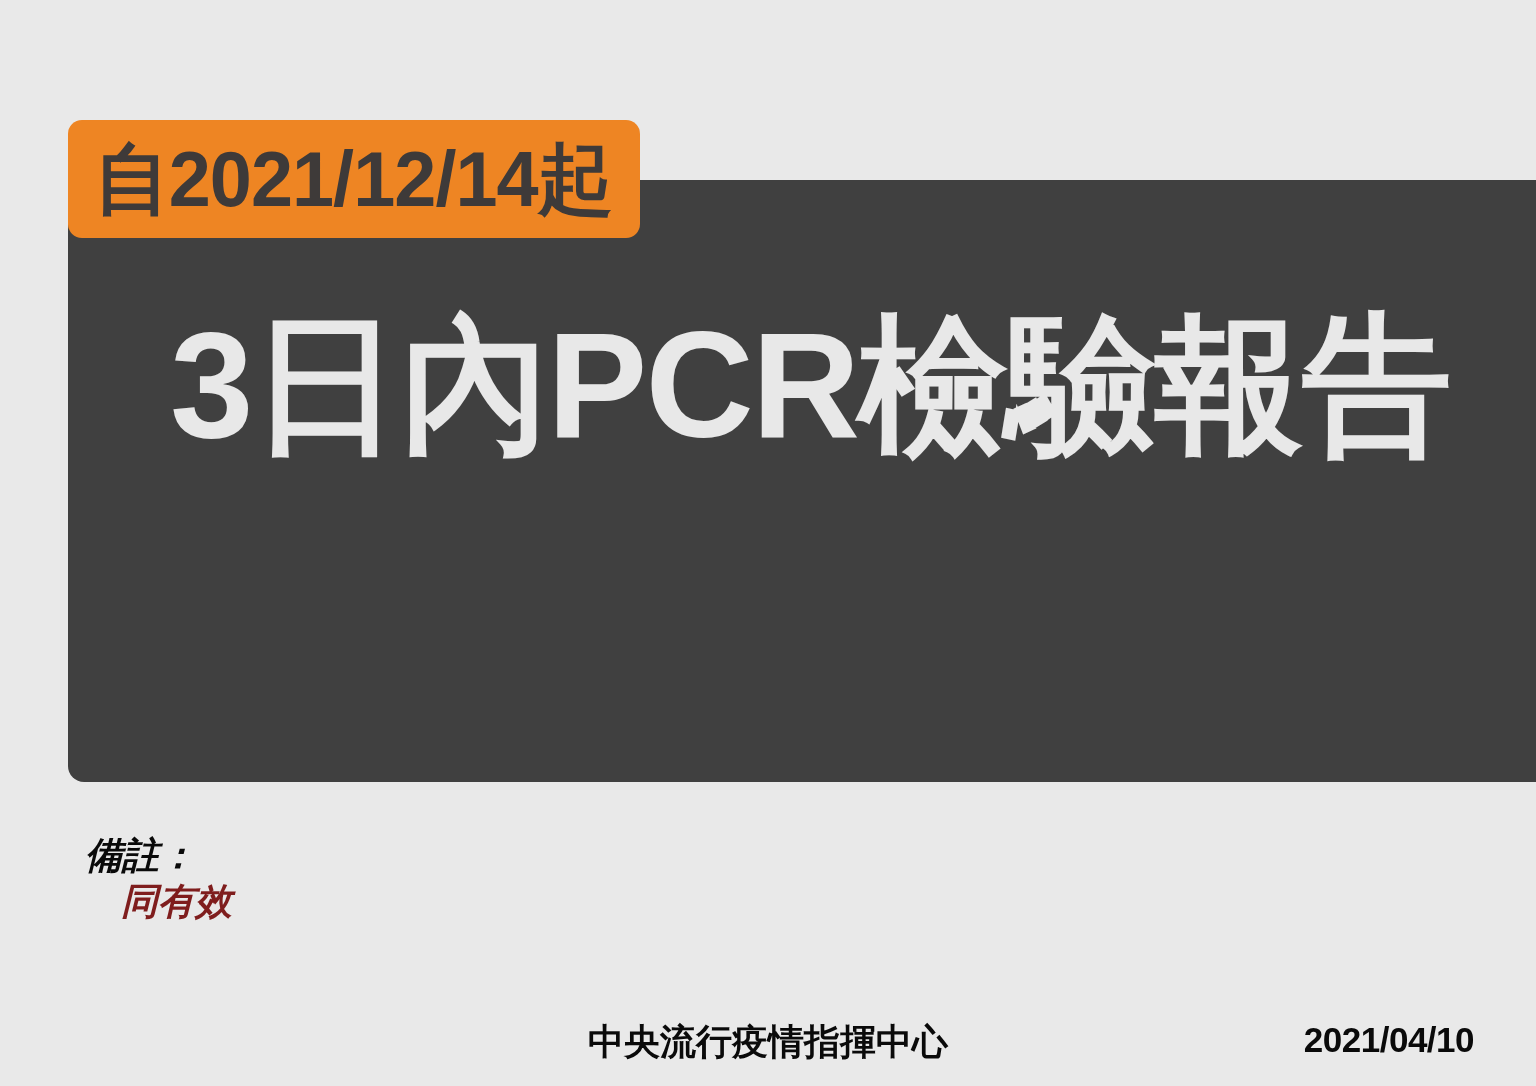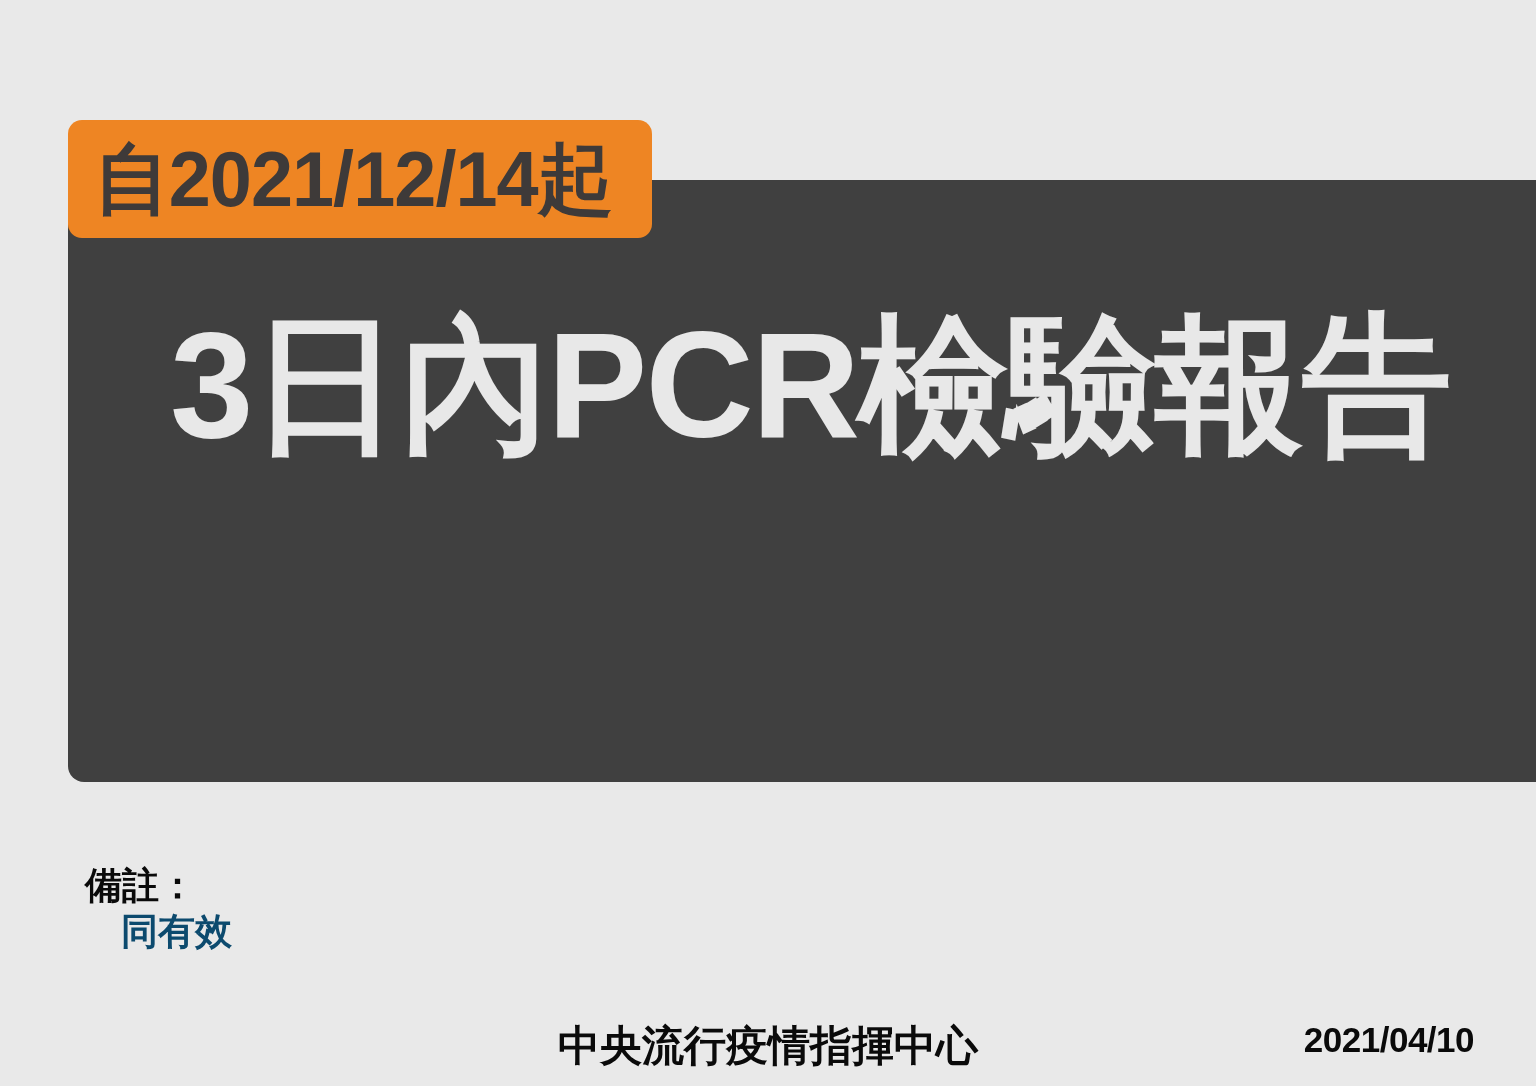--- a/index.html
+++ b/index.html
@@ -20,21 +20,21 @@
     inset: 0;
     background: #E9E9E9;
   }
 
   
   .date-badge {
     position: absolute;
     left: 68px;
     top: 120px;
     height: 118px;
-    padding: 0 24px 0 26px;
+    padding: 0 12px 0 26px;
     background: #EE8523;
     border-radius: 14px;
     display: flex;
     align-items: center;
     z-index: 3;
   }
   .date-badge-text {
     font-size: 78px;
     font-weight: bold;
     color: #3E3A39;
@@ -74,23 +74,24 @@
   .headline-line.line2 {
     margin-top: -6px;
   }
   .hl-white { color: #E8E8E8; }
   .hl-yellow { color: #EDD900; }
 
   
   .notes {
     position: absolute;
     left: 85px;
-    top: 862px;
+    top: 832px;
     width: 1380px;
     z-index: 2;
+    font-style: italic;
   }
   .notes-title {
     font-size: 37px;
     font-weight: bold;
     color: #0A0A0A;
     line-height: 1.28;
     letter-spacing: 0px;
   }
   .note-item {
     font-size: 37px;
@@ -102,41 +103,41 @@
   .note-item.note-1 {
     color: #0A0A0A;
   }
   .note-item.note-2 {
     color: #E60012;
     white-space: normal;
   }
   .note-cont {
     font-size: 37px;
     font-weight: bold;
-    color: #0c4a6e;
+    color: #7f1d1d;
     line-height: 1.25;
     padding-left: 36px;
   }
 
   
   .footer {
     position: absolute;
     left: 0;
     top: 1018px;
     width: 1536px;
     height: 52px;
     z-index: 2;
   }
   .footer-org {
     position: absolute;
     left: 0;
     top: 0;
     width: 1536px;
     text-align: center;
-    font-size: 42px;
+    font-size: 36px;
     font-weight: bold;
     color: #0A0A0A;
     letter-spacing: 0px;
   }
   .footer-date {
     position: absolute;
     right: 62px;
     top: 2px;
     font-size: 35px;
     font-weight: bold;

